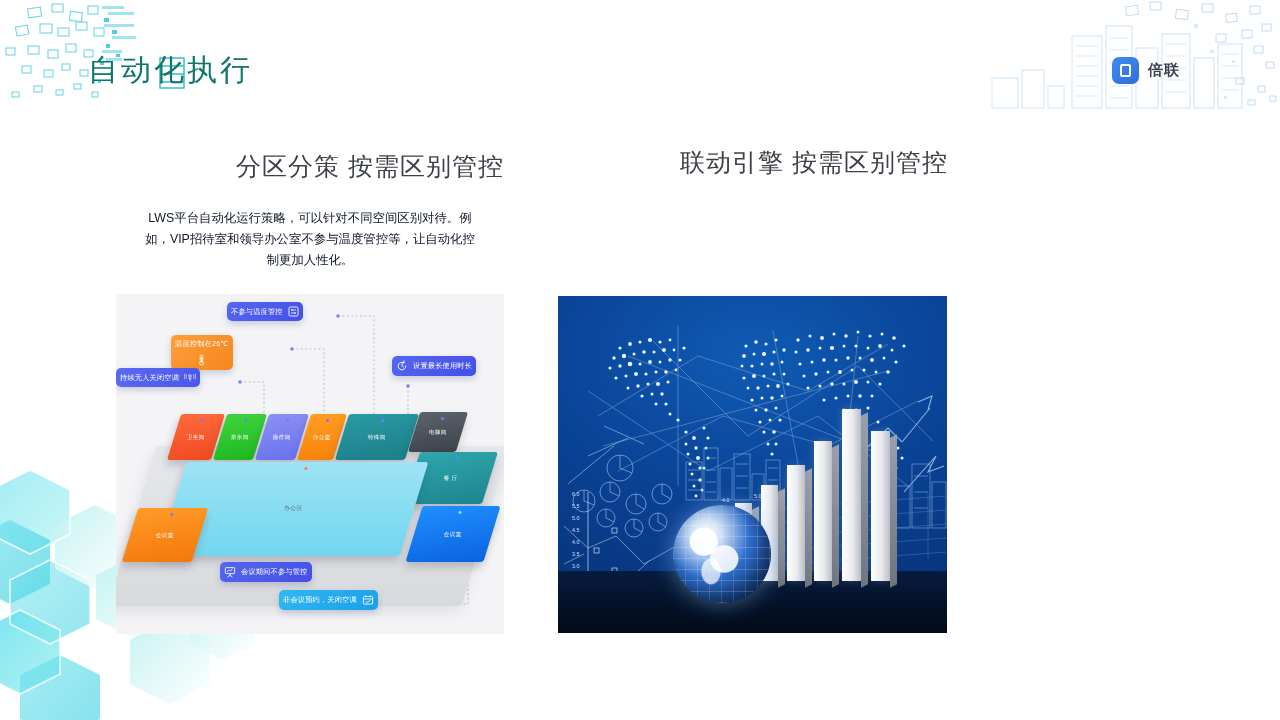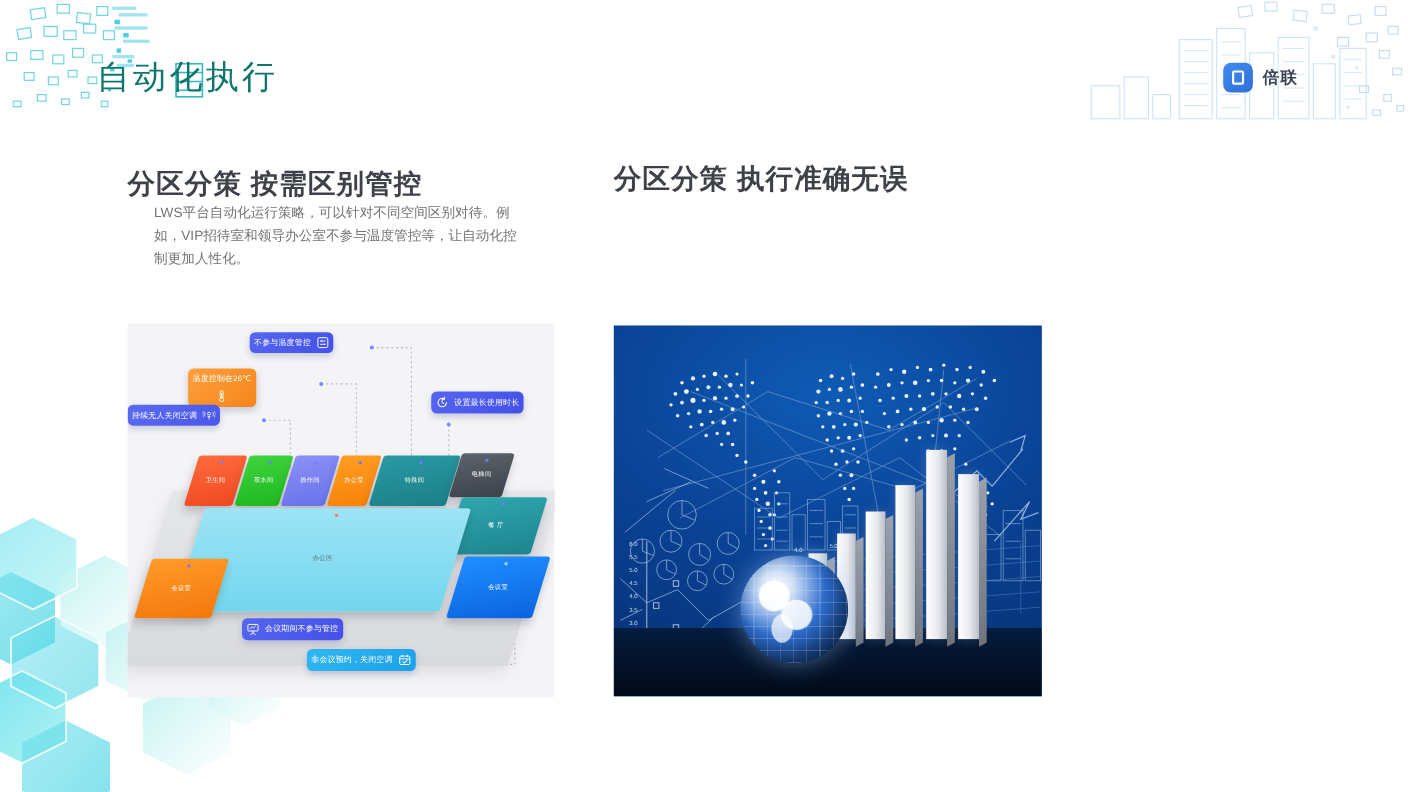--- a/index.html
+++ b/index.html
@@ -37,26 +37,26 @@
     display:block; width:11px; height:13px; border:2.2px solid #ffffff; border-radius:2px;
   }
   .brand-name { font-size:15px; color:#3a4252; font-weight:700; letter-spacing:1px; }
 
   
   .col { position:absolute; }
   #col-left  { left:116px; top:150px; width:388px; }
   #col-right { left:558px; top:146px; width:390px; }
 
   .col-heading {
-    font-size:25px; color:#3e4248; font-weight:700; text-align:left;
+    font-size:25px; color:#3e4248; font-weight:400; text-align:right;
     letter-spacing:1px; white-space:nowrap;
   }
   .col-body {
-    margin-top:0; font-size:12.4px; line-height:21px; color:#737373;
-    text-align:left; padding:0 24px;
+    margin-top:25px; font-size:12.4px; line-height:21px; color:#0f172a;
+    text-align:center; padding:0 24px;
   }
   #col-right .col-body { padding:0 26px 0 28px; }
 
   
   .media {
     position:absolute; overflow:hidden;
   }
   #media-left  { left:116px; top:294px; width:388px; height:340px; background:#f4f4f6; }
   #media-right { left:558px; top:296px; width:389px; height:337px; background:#0b3e8f; }
 
@@ -319,21 +319,21 @@
     <span class="brand-name">倍联</span>
   </div>
 </div>
 
 <div class="col" id="col-left">
   <div class="col-heading">分区分策  按需区别管控</div>
   <div class="col-body">LWS平台自动化运行策略，可以针对不同空间区别对待。例如，VIP招待室和领导办公室不参与温度管控等，让自动化控制更加人性化。</div>
 </div>
 
 <div class="col" id="col-right">
-  <div class="col-heading">分区分策  执行准确无误</div>
+  <div class="col-heading">联动引擎  按需区别管控</div>
 </div>
 
 <div class="media" id="media-left">
   <div class="plan-stage">
 
     <svg id="plan-lines" viewBox="0 0 388 340">
       <g fill="none" stroke="#b9bec8" stroke-width="1" stroke-dasharray="2 2.4">
         <path d="M222 22 H258 V128"></path>
         <path d="M176 55 H208 V172"></path>
         <path d="M124 88 H148 V132"></path>

